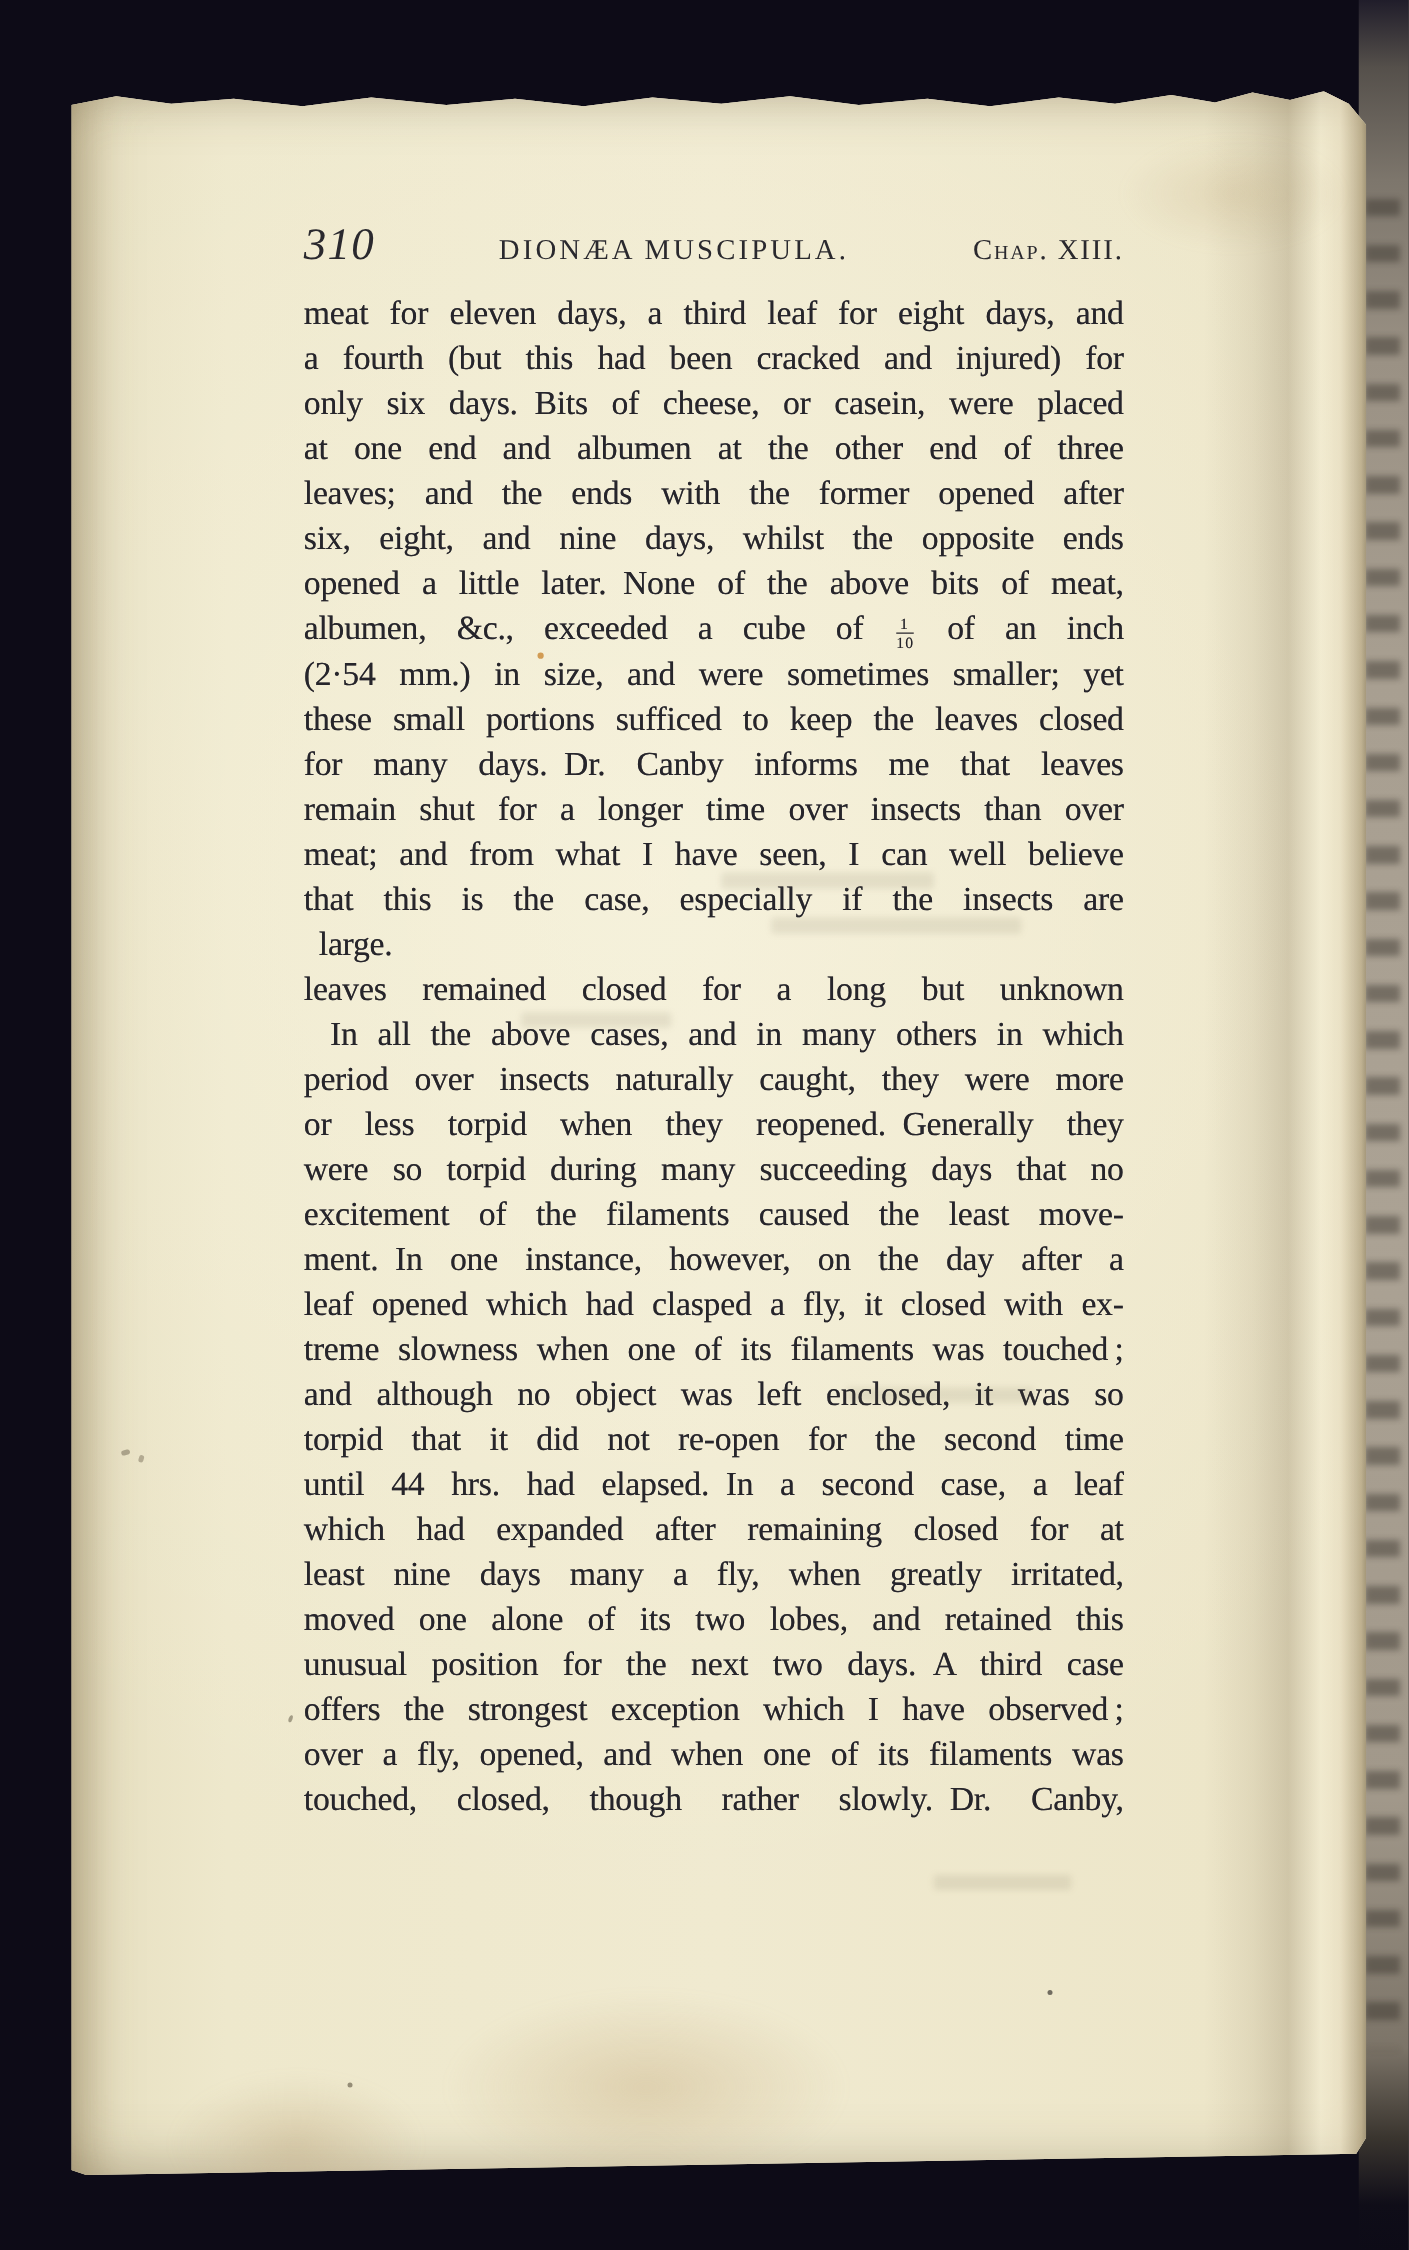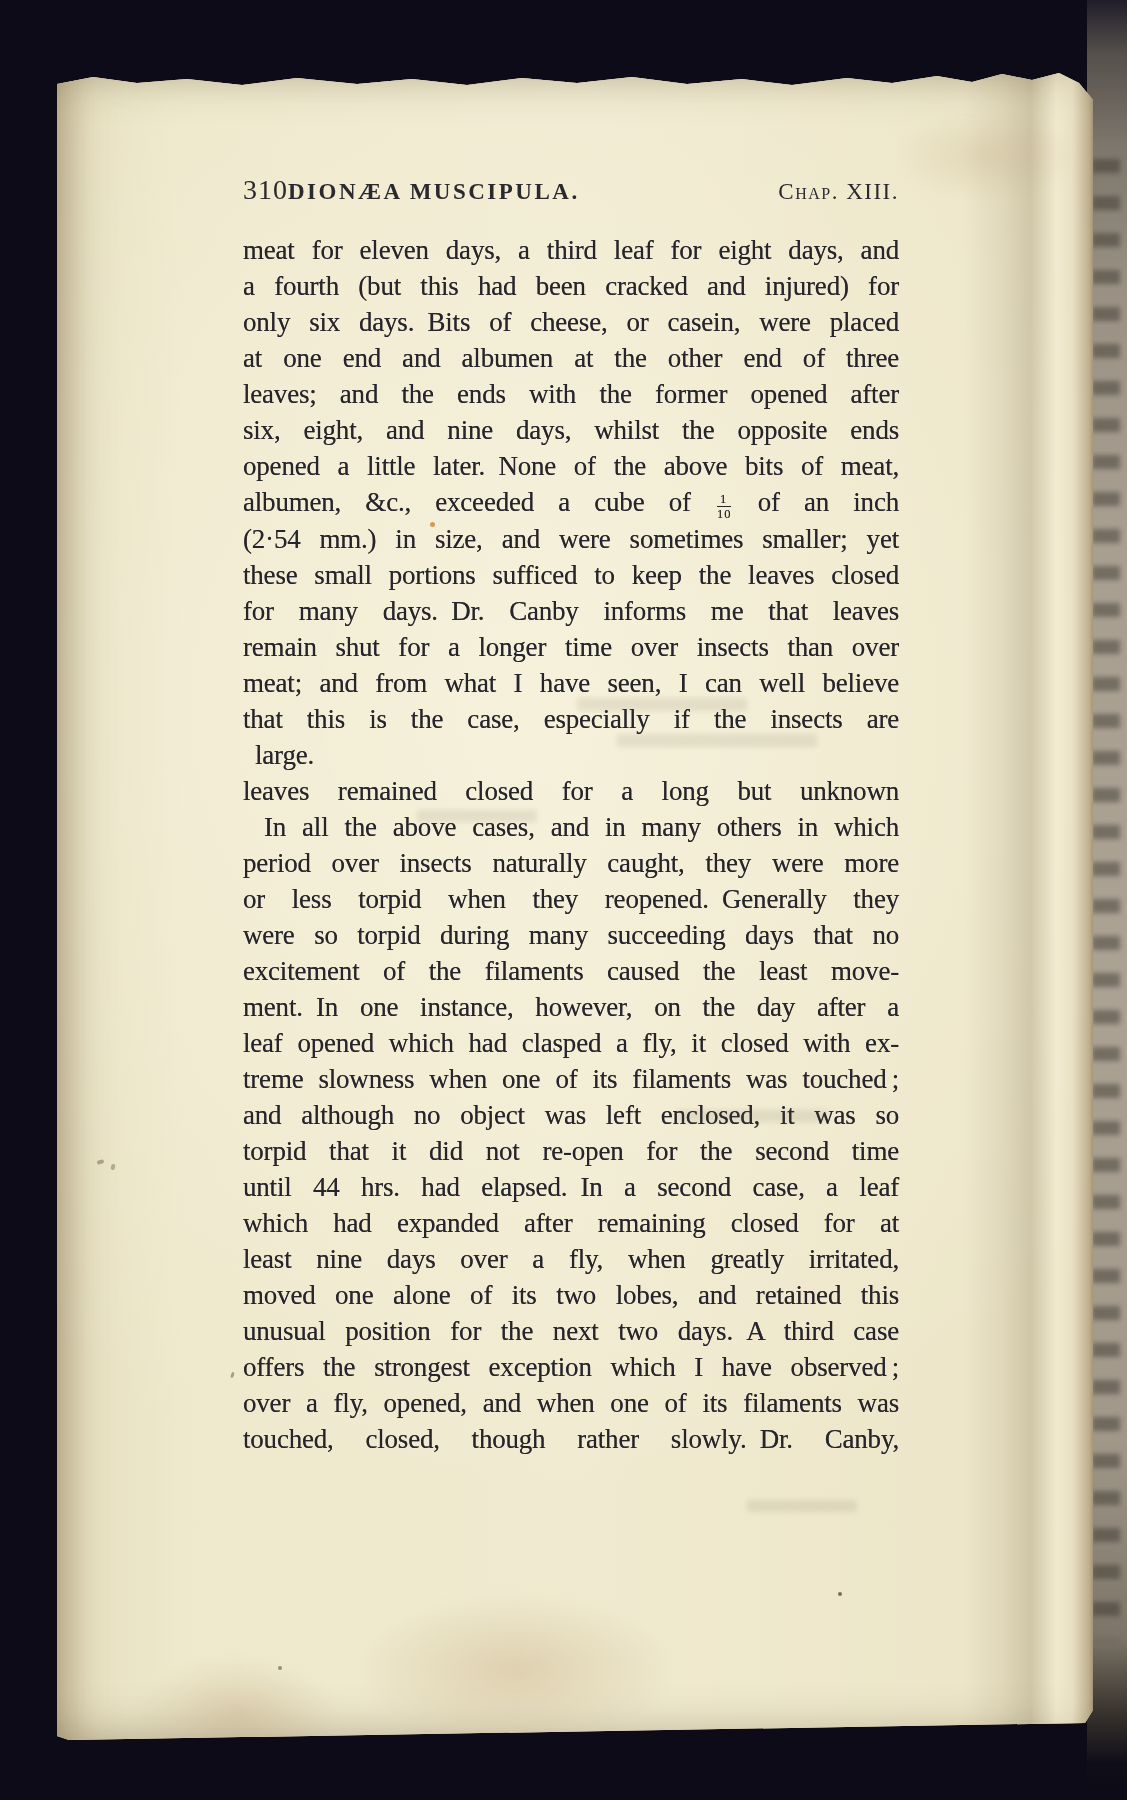--- a/index.html
+++ b/index.html
@@ -58,23 +58,23 @@
       rgba(235,225,198,.55) 84%,
       rgba(150,130,95,.45) 97%,
       rgba(110,92,64,.5) 100%);
   }
 
   
   .header{
     position:absolute;left:186px;top:104px;width:656px;height:34px;
     display:flex;align-items:baseline;color:#2a292e;
   }
-  .pageno{font-size:28px;letter-spacing:1px;}
+  .pageno{font-size:36px;letter-spacing:1px;font-style:italic;}
   .running-title{
-    flex:1;text-align:left;font-size:23px;letter-spacing:2.5px;font-weight:bold;
+    flex:1;text-align:center;font-size:23px;letter-spacing:2.5px;
   }
   .chapter{font-size:23px;font-variant:small-caps;letter-spacing:1.5px;}
 
   .text-block{
     position:absolute;left:186px;top:162px;width:656px;
     font-size:27px;line-height:36px;color:#26252b;
     letter-spacing:-0.2px;
     text-shadow:0 0 .5px rgba(38,36,44,.65);
   }
   .line{text-align:justify;text-align-last:justify;white-space:normal;}
@@ -150,21 +150,21 @@
         <div class="line">or less torpid when they reopened. Generally they</div>
         <div class="line">were so torpid during many succeeding days that no</div>
         <div class="line">excitement of the filaments caused the least move-</div>
         <div class="line">ment. In one instance, however, on the day after a</div>
         <div class="line">leaf opened which had clasped a fly, it closed with ex-</div>
         <div class="line">treme slowness when one of its filaments was touched ;</div>
         <div class="line">and although no object was left enclosed, it was so</div>
         <div class="line">torpid that it did not re-open for the second time</div>
         <div class="line">until 44 hrs. had elapsed. In a second case, a leaf</div>
         <div class="line">which had expanded after remaining closed for at</div>
-        <div class="line">least nine days over a fly, when greatly irritated,</div>
+        <div class="line">least nine days many a fly, when greatly irritated,</div>
         <div class="line">moved one alone of its two lobes, and retained this</div>
         <div class="line">unusual position for the next two days. A third case</div>
         <div class="line">offers the strongest exception which I have observed ;</div>
         <div class="line">over a fly, opened, and when one of its filaments was</div>
         <div class="line">touched, closed, though rather slowly. Dr. Canby,</div>
       </div>
 
     <div class="blob stain1"></div>
     <div class="blob stain2"></div>
     <div class="blob stain3"></div>

